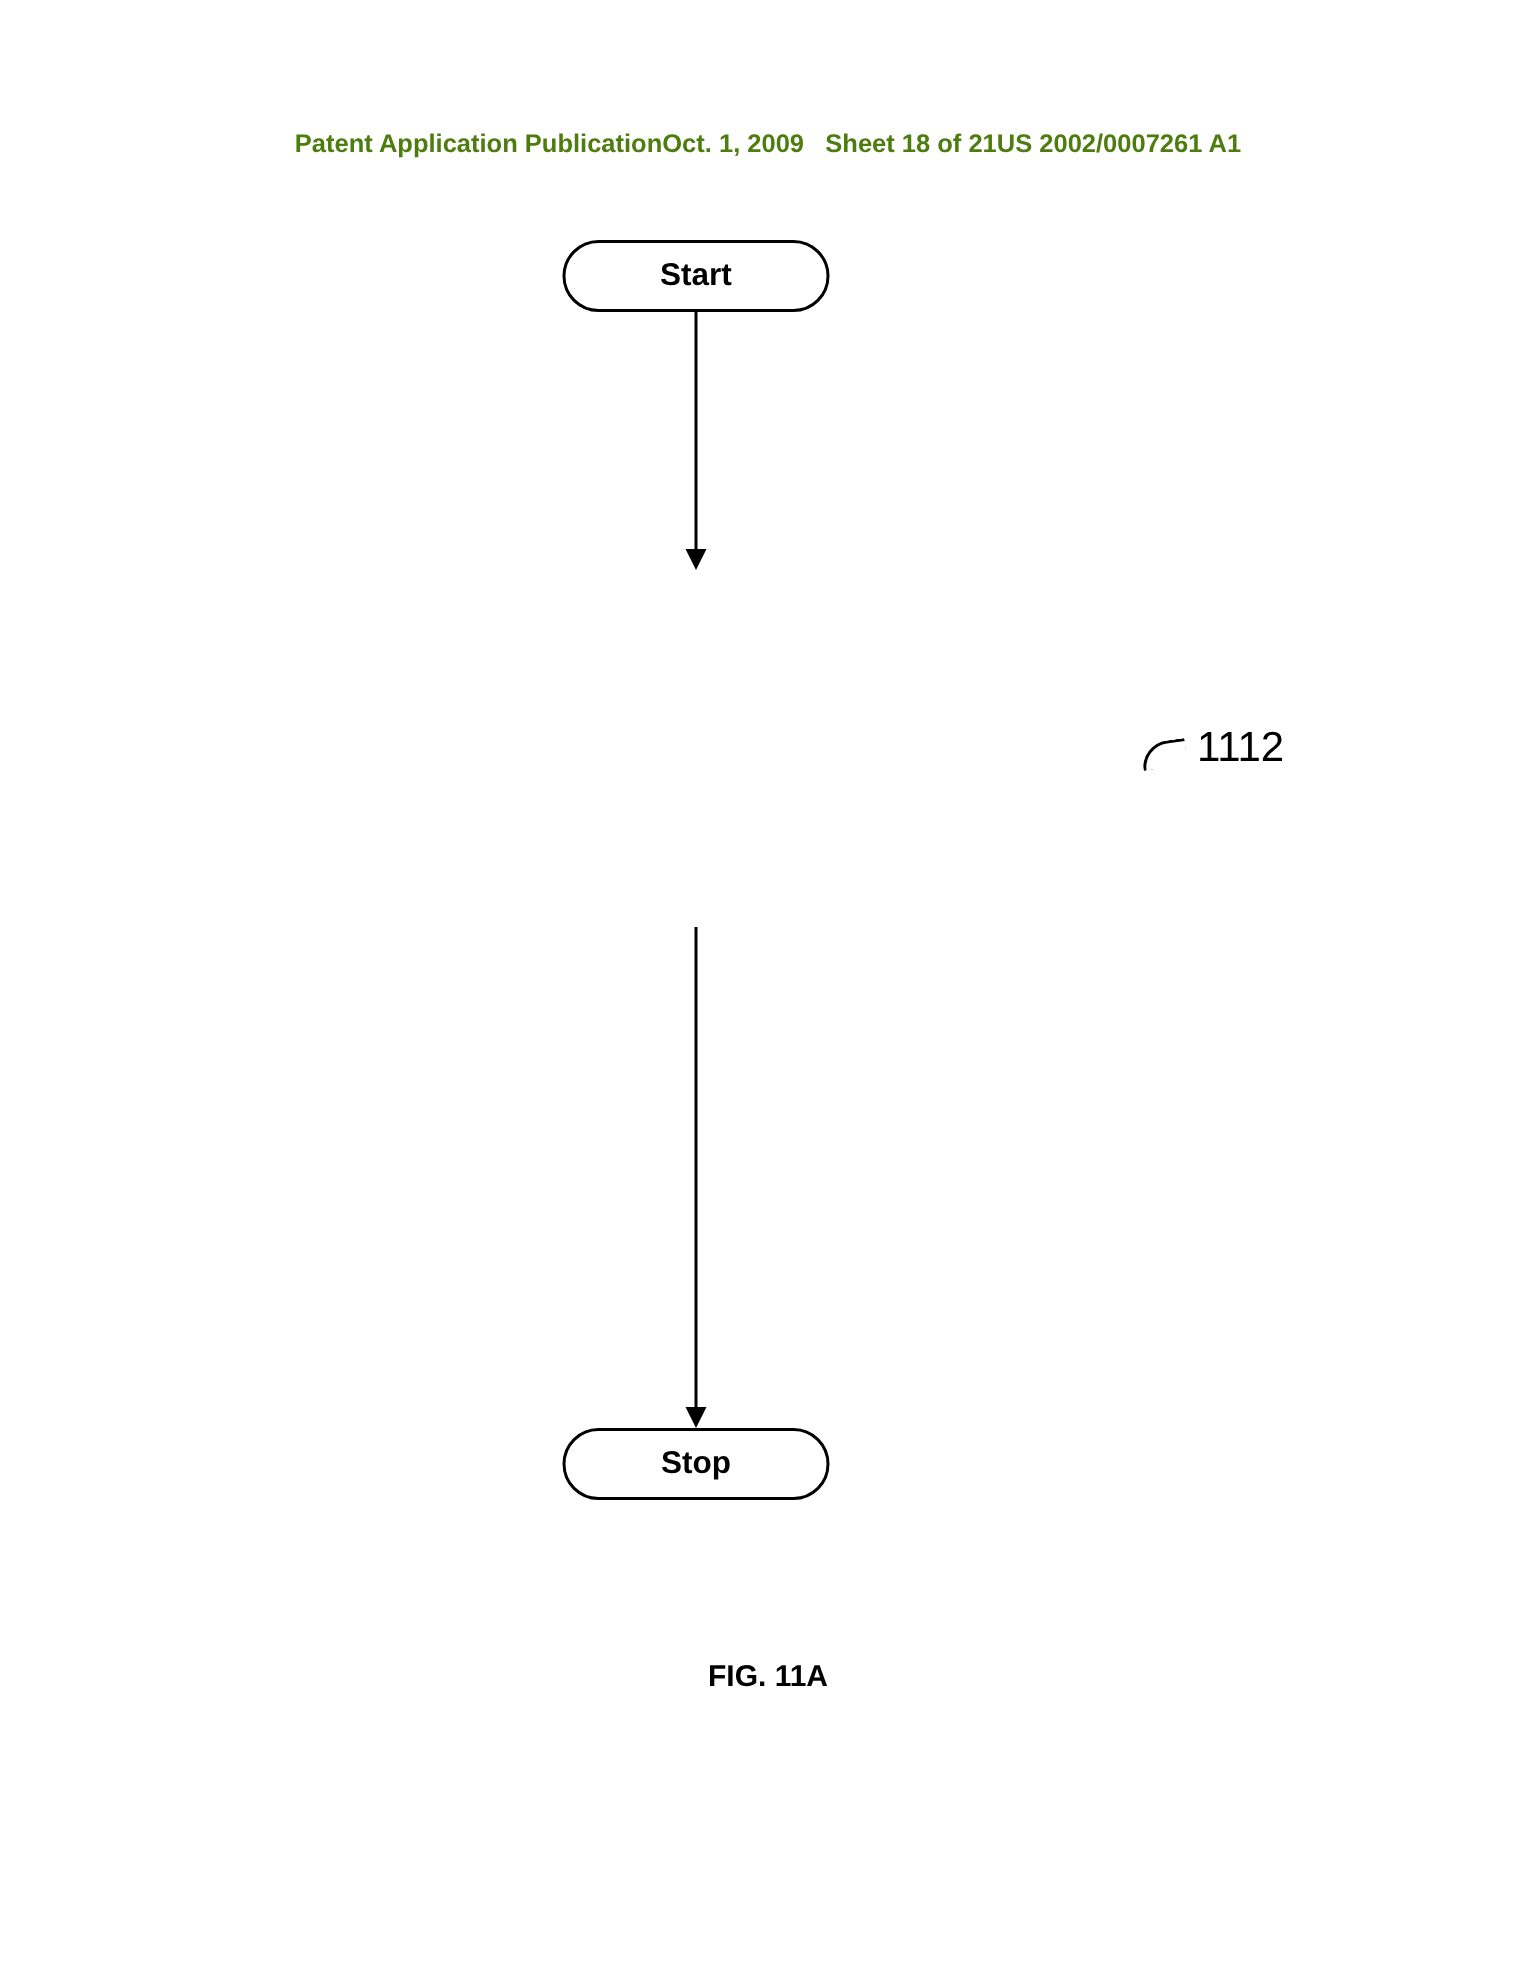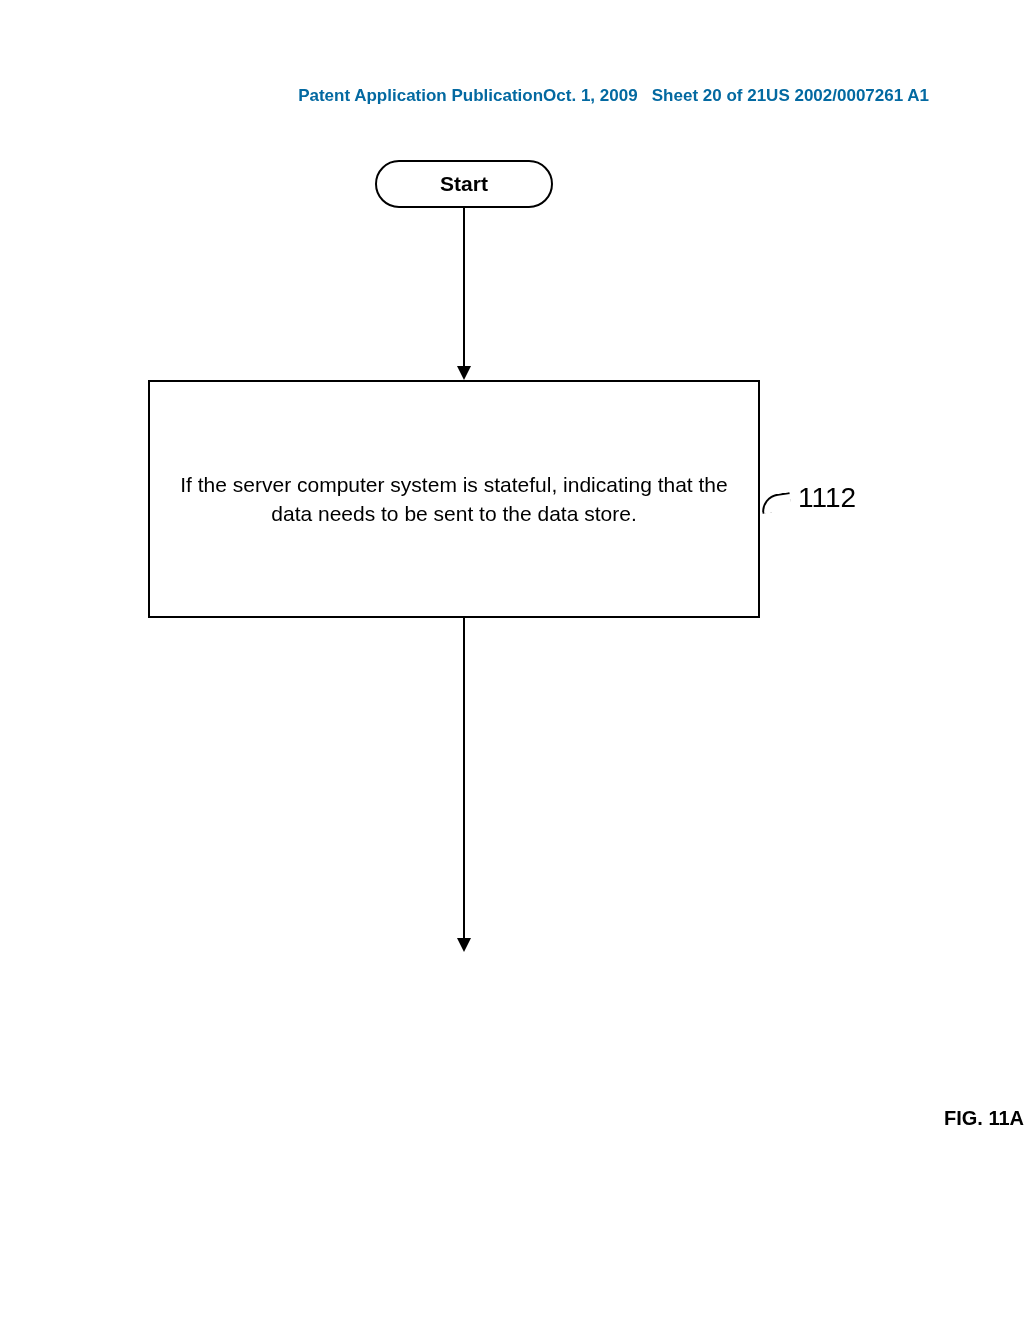--- a/index.html
+++ b/index.html
@@ -13,25 +13,25 @@
       background: #ffffff;
       font-family: Arial, Helvetica, sans-serif;
       position: relative;
     }
     .header {
       position: absolute;
       top: 86px;
       left: 0;
       width: 1024px;
       display: flex;
-      justify-content: flex-end;
+      justify-content: center;
       padding: 0 95px;
       font-size: 17px;
       font-weight: bold;
-      color: #0369a1;
+      color: #4d7c0f;
     }
     .header-left {
       flex: 0 0 auto;
     }
     .header-center {
       flex: 0 0 auto;
     }
     .header-right {
       flex: 0 0 auto;
     }
@@ -95,21 +95,21 @@
       border-top: 2px solid #000;
       border-left: 2px solid #000;
       border-top-left-radius: 18px;
       transform: rotate(-8deg);
     }
     .figure-label {
       position: absolute;
       top: 1107px;
       left: 0;
       width: 1024px;
-      text-align: right;
+      text-align: center;
       font-size: 20px;
       font-weight: bold;
     }
     .arrow-line {
       position: absolute;
       background: #000;
       width: 2px;
     }
     .arrow-head {
       position: absolute;
@@ -137,38 +137,38 @@
       left: 457px;
       top: 783px;
     }
   </style>
 </head>
 <body>
 
 <div class="header">
   <span class="header-left">Patent Application Publication</span>
   <span class="header-center">
-    <span>Oct. 1, 2009</span>&nbsp;&nbsp;&nbsp;<span>Sheet 20 of 21</span>
+    <span>Oct. 1, 2009</span>&nbsp;&nbsp;&nbsp;<span>Sheet 18 of 21</span>
   </span>
   <span class="header-right">US 2002/0007261 A1</span>
 </div>
 
 <div class="flowchart">
   <div class="terminal start">
     <span>Start</span>
   </div>
 
   <div class="arrow-line line1"></div>
   <div class="arrow-head head1"></div>
 
-  <div class="process-box">
-    <span>If the server computer system is stateful, indicating that the data needs to be sent to the data store.</span>
-  </div>
 
   <div class="ref-line"></div>
   <div class="ref-label">1112</div>
 
   <div class="arrow-line line2"></div>
   <div class="arrow-head head2"></div>
 
+  <div class="terminal stop">
+    <span>Stop</span>
+  </div>
 </div>
 
 <div class="figure-label">FIG. 11A</div>
 
 </body></html>

